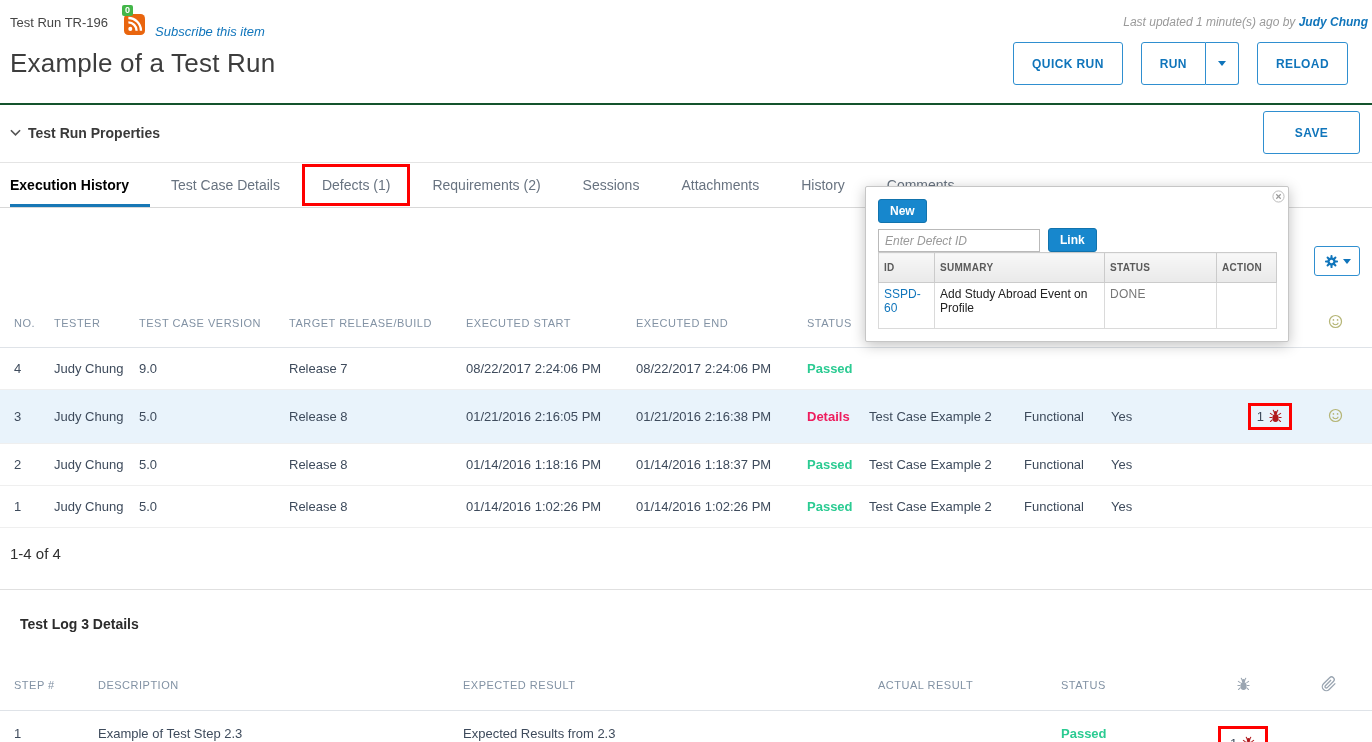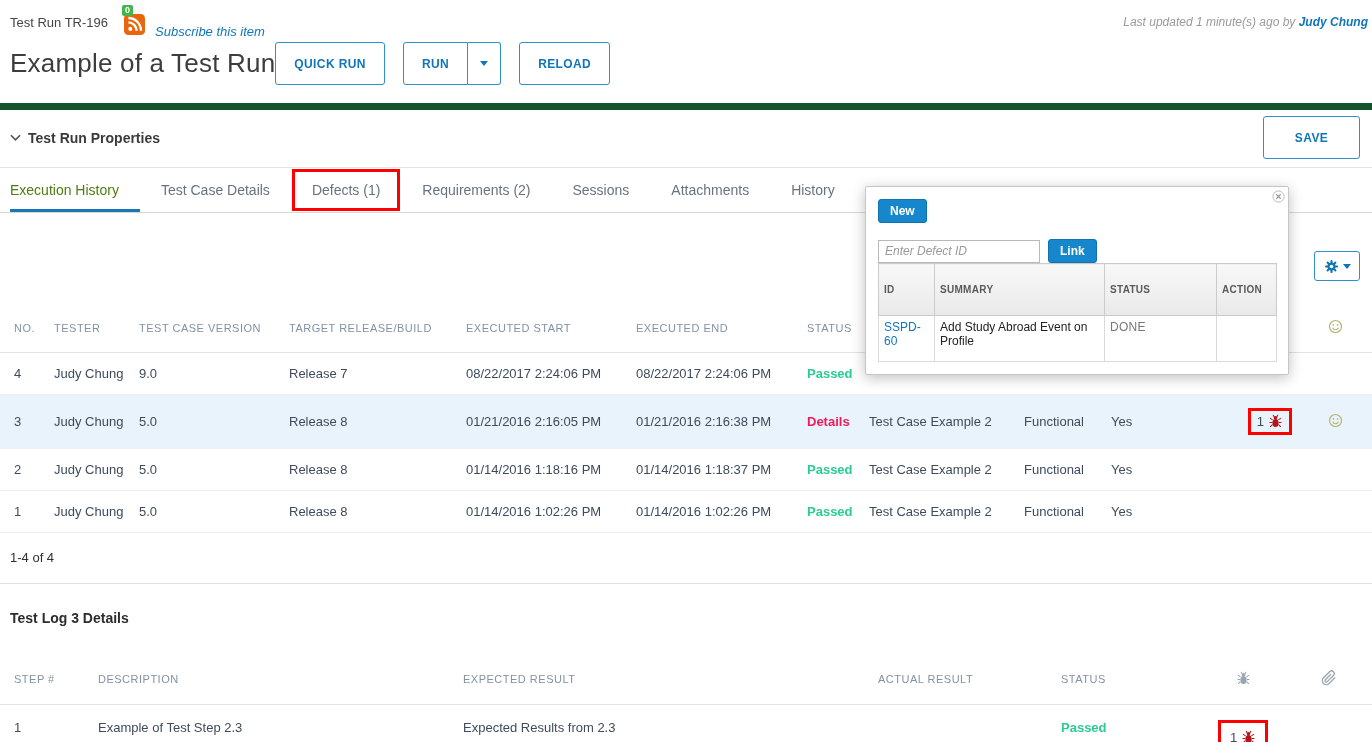--- a/index.html
+++ b/index.html
@@ -14,21 +14,21 @@
   .topbar { display: flex; justify-content: space-between; align-items: center; padding: 8px 4px 0 10px; height: 36px; }
   .topbar-left { display: flex; align-items: center; }
   .item-label { font-size: 13px; color: #454545; }
   .rss-wrap { position: relative; margin: 4px 10px 0 16px; cursor: pointer; line-height: 0; }
   .rss-badge { position: absolute; top: -9px; left: -2px; background: #43b649; color: #fff; font-size: 9px; font-weight: bold; line-height: 11px; padding: 0 3px; border-radius: 2px; }
   .subscribe-link { font-size: 13px; font-style: italic; color: #1075bb; }
   .updated-note { font-size: 12px; color: #9a9a9a; font-style: italic; white-space: nowrap; text-align: center; }
   .updated-user { color: #1075bb; font-weight: bold; }
 
   
-  .title-row { display: flex; align-items: center; padding: 6px 12px 18px 10px; border-bottom: 7px solid #14532d; }
+  .title-row { display: flex; justify-content: space-between; align-items: center; padding: 6px 24px 18px 10px; border-bottom: 2px solid #14532d; }
   .page-title { font-size: 26px; font-weight: normal; color: #3d3d3d; letter-spacing: .2px; }
   .btn {
     display: inline-flex; align-items: center; justify-content: center;
     background: #fff; border: 1px solid #2f8fd0; color: #1075bb;
     font-family: inherit; font-weight: bold; font-size: 12px; letter-spacing: .4px;
     padding: 0 18px; height: 43px; border-radius: 3px; cursor: pointer;
   }
   .title-actions { display: flex; align-items: center; }
   .split { display: inline-flex; margin: 0 18px; }
   .split .btn-main { border-radius: 3px 0 0 3px; }
@@ -37,21 +37,21 @@
 
   
   .props-row { display: flex; justify-content: space-between; align-items: center; padding: 6px 12px 8px 10px; border-bottom: 1px solid #e4e4e4; }
   .props-left { display: flex; align-items: center; gap: 7px; font-size: 14px; font-weight: bold; color: #3a3a3a; }
   .btn-save { width: 97px; }
 
   
   .tabs { display: flex; align-items: stretch; padding-left: 10px; border-bottom: 1px solid #d8d8d8; height: 45px; }
   .tab { display: flex; align-items: center; padding: 0 21px; font-size: 14px; color: #687380; cursor: pointer; white-space: nowrap; }
   .tab.first { padding-left: 0; }
-  .tab.active { color: #4d7c0f; font-weight: normal; box-shadow: inset 0 -3px 0 #1777b5; }
+  .tab.active { color: #000000; font-weight: bold; box-shadow: inset 0 -3px 0 #1777b5; }
   .tab.annotated { outline: 3px solid #fe0000; outline-offset: -4px; }
 
   
   .toolbar { display: flex; justify-content: flex-end; padding: 0 12px; margin-top: 38px; }
   .btn-gear { width: 46px; height: 30px; padding: 0; gap: 4px; }
 
   
   table { border-collapse: collapse; table-layout: fixed; width: 1372px; }
   thead th {
     font-size: 11px; font-weight: normal; color: #8292a4; text-align: left;
@@ -65,47 +65,47 @@
   .row-highlight td { background: #e9f3fb; }
   .status { font-weight: bold; }
   .status.passed { color: #2bcb92; }
   .status.failed { color: #ee1c5d; }
   .cell-defects { text-align: right; }
   .cell-smiley { text-align: center; color: #b5b576; }
   .defect-badge { display: inline-flex; align-items: center; gap: 4px; color: #3e4b5c; cursor: pointer; }
   .defect-badge .i-bug { color: #b0181c; }
   .annotation-box { border: 3px solid #fe0000; padding: 3px 6px; }
   .annotation-box.tall { padding: 7px 9px; }
-  .pagination { padding: 17px 10px 18px; font-size: 13px; color: #303030; border-bottom: 1px solid #e0e0e0; }
-
-  
-  .log-title { padding: 26px 10px 0; font-size: 14px; font-weight: bold; color: #2c2c2c; }
+  .pagination { padding: 17px 10px 27px; font-size: 15px; color: #303030; border-bottom: 1px solid #e0e0e0; }
+
+  
+  .log-title { padding: 26px 20px 0; font-size: 14px; font-weight: bold; color: #2c2c2c; }
   .log-table { margin-top: 30px; }
   .log-table td { font-size: 13px; color: #3e4b5c; padding: 15px 6px; border-bottom: 1px solid #efefef; vertical-align: top; }
   .icon-col { text-align: center; }
   .header-icon { color: #9aa5b1; }
 
   
   .popup {
     position: absolute; left: 865px; top: 186px; width: 424px; z-index: 30;
     background: #fff; border: 1px solid #c6c6c6; border-radius: 2px;
     box-shadow: 0 3px 14px rgba(0,0,0,.25); padding: 12px;
   }
   .popup-close { position: absolute; top: 3px; right: 3px; cursor: pointer; line-height: 0; }
   .btn-solid {
     display: inline-flex; align-items: center; background: #1787cd; border: 1px solid #1173ad;
     color: #fff; font-family: inherit; font-size: 12px; font-weight: bold;
     padding: 4px 11px; border-radius: 3px; cursor: pointer;
   }
-  .link-row { display: flex; align-items: center; gap: 8px; margin-top: 16px; }
+  .link-row { display: flex; align-items: flex-end; gap: 8px; margin-top: 5px; }
   .defect-input { width: 162px; height: 23px; border: 1px solid #b9b9b9; font-family: inherit; font-size: 12px; padding: 2px 6px; color: #555; }
   .defect-input::placeholder { color: #9a9a9a; font-style: italic; }
   .popup-section-title { color: #1075bb; font-size: 11px; font-weight: bold; margin: 10px 0 4px; }
   .popup-table { width: 100%; }
-  .popup-table th { background: linear-gradient(#f8f8f8, #e9e9e9); border: 1px solid #cbcbcb; font-size: 10px; font-weight: bold; color: #5a5a5a; text-align: left; padding: 20px 5px; letter-spacing: .3px; }
+  .popup-table th { background: linear-gradient(#f8f8f8, #e9e9e9); border: 1px solid #cbcbcb; font-size: 10px; font-weight: bold; color: #5a5a5a; text-align: left; padding: 9px 5px; letter-spacing: .3px; }
   .popup-table td { border: 1px solid #dadada; padding: 4px 5px; font-size: 12px; vertical-align: top; height: 46px; }
   .popup-id-link { color: #1075bb; }
   .popup-status { font-size: 10px; color: #777; letter-spacing: .3px; }
   .summary-cell { font-size: 13px; color: #222; }
 </style>
 </head>
 <body>
 
 <div class="topbar">
   <div class="topbar-left">
@@ -152,20 +152,21 @@
 </div>
 
 <nav class="tabs">
   <div class="tab first active">Execution History</div>
   <div class="tab">Test Case Details</div>
   <div class="tab annotated">Defects (1)</div>
   <div class="tab">Requirements (2)</div>
   <div class="tab">Sessions</div>
   <div class="tab">Attachments</div>
   <div class="tab">History</div>
+  <div class="tab">Comments</div>
 </nav>
 
 <div class="toolbar">
   <button class="btn btn-gear">
     <svg width="15" height="15" viewBox="0 0 16 16">
       <g fill="#1075bb">
         <rect x="6.9" y="1" width="2.2" height="14" rx="1"></rect>
         <rect x="6.9" y="1" width="2.2" height="14" rx="1" transform="rotate(45 8 8)"></rect>
         <rect x="6.9" y="1" width="2.2" height="14" rx="1" transform="rotate(90 8 8)"></rect>
         <rect x="6.9" y="1" width="2.2" height="14" rx="1" transform="rotate(135 8 8)"></rect>

